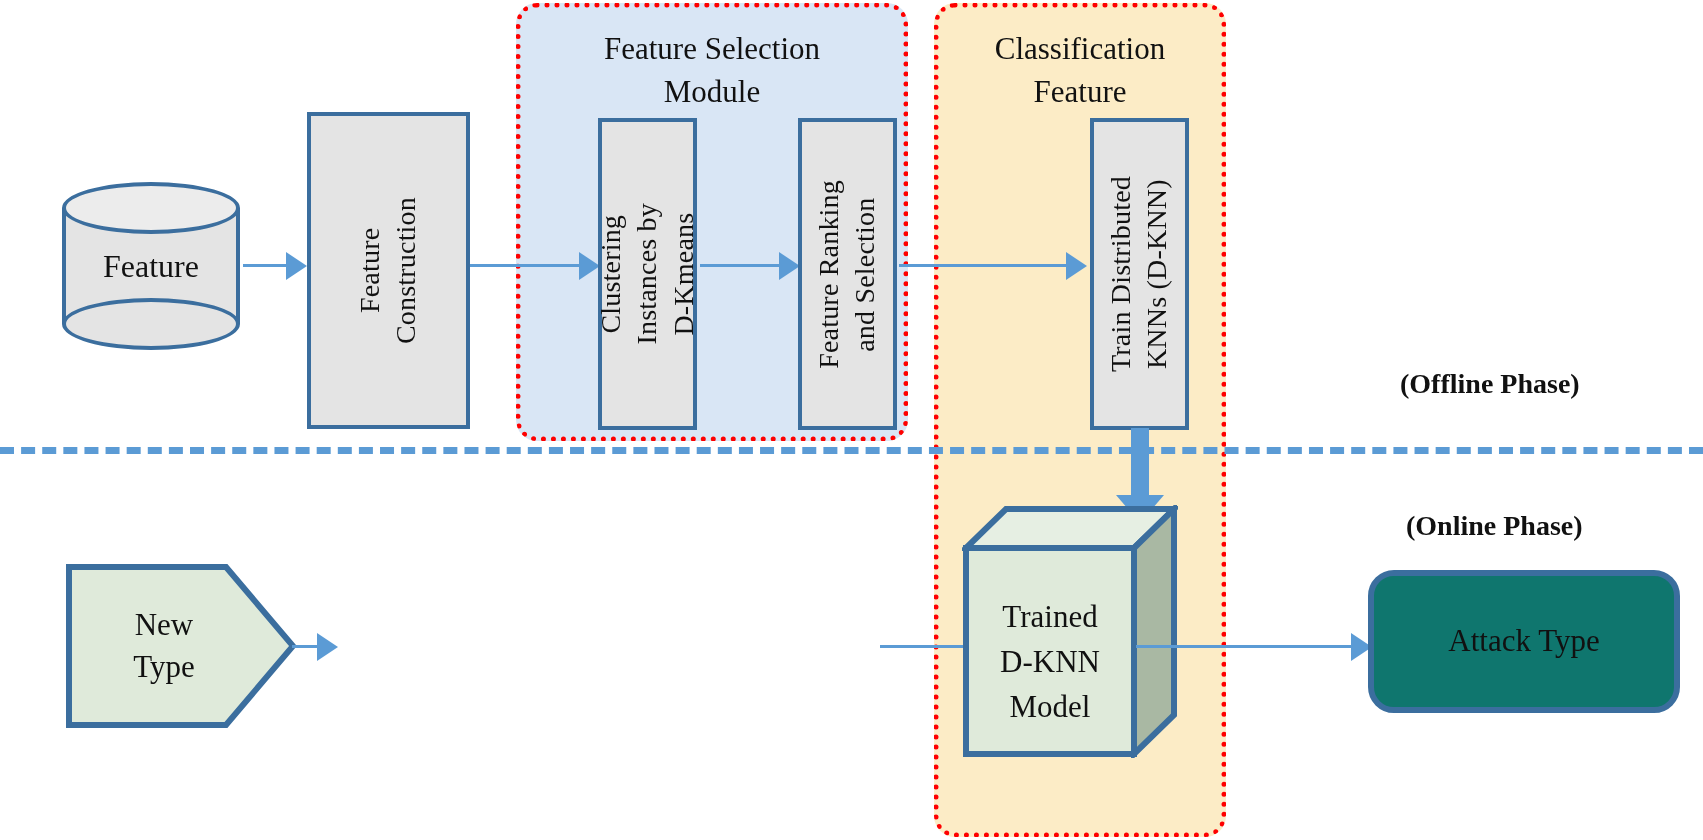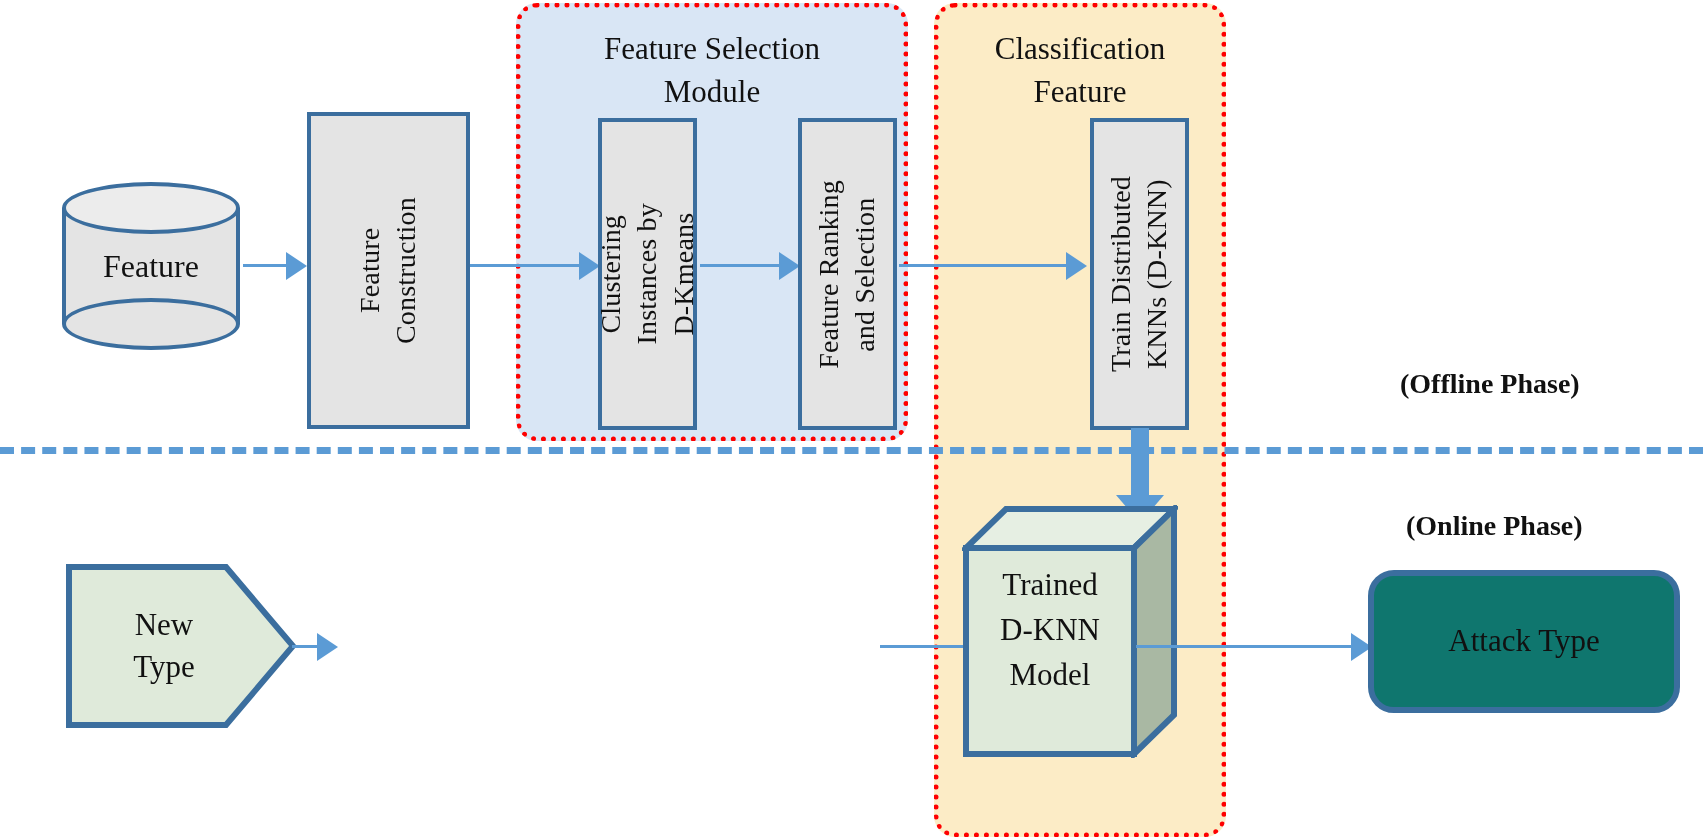--- a/index.html
+++ b/index.html
@@ -47,21 +47,21 @@
 
   
   .pent{position:absolute;}
   .pent svg{display:block;}
   .pent-label{position:absolute;left:0;right:34px;top:50%;transform:translateY(-50%);
         text-align:center;font-size:31px;line-height:1.36;white-space:pre-line;}
 
   
   .cube{position:absolute;}
   .cube svg{display:block;}
-  .cube-label{position:absolute;font-size:31px;line-height:1.45;text-align:center;white-space:pre-line;}
+  .cube-label{position:absolute;font-size:31px;line-height:1.45;text-align:center;white-space:pre-line;margin-top:32px;}
 </style>
 </head>
 <body>
 
 <div class="canvas">
 
   <div class="module" style="left:516px;top:3px;width:392px;height:438px;background:#d9e6f5;">
     <div class="module-title" style="top:20px;white-space:pre-line;">Feature Selection
 Module</div>
   </div>

